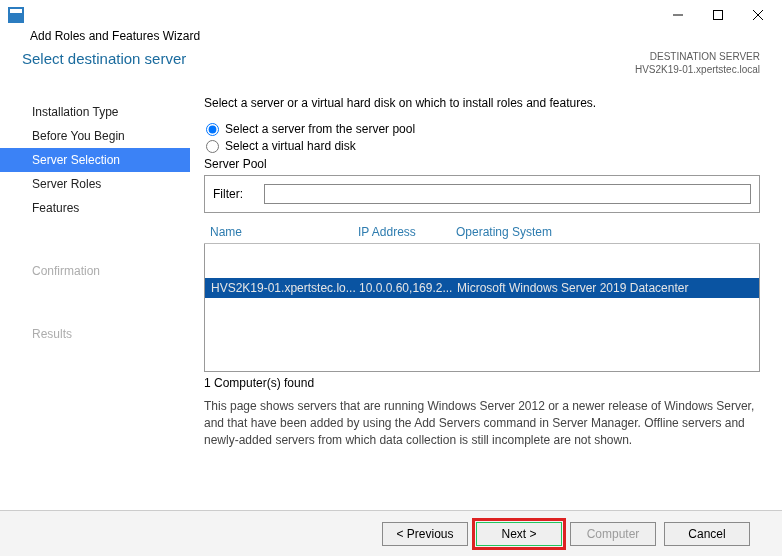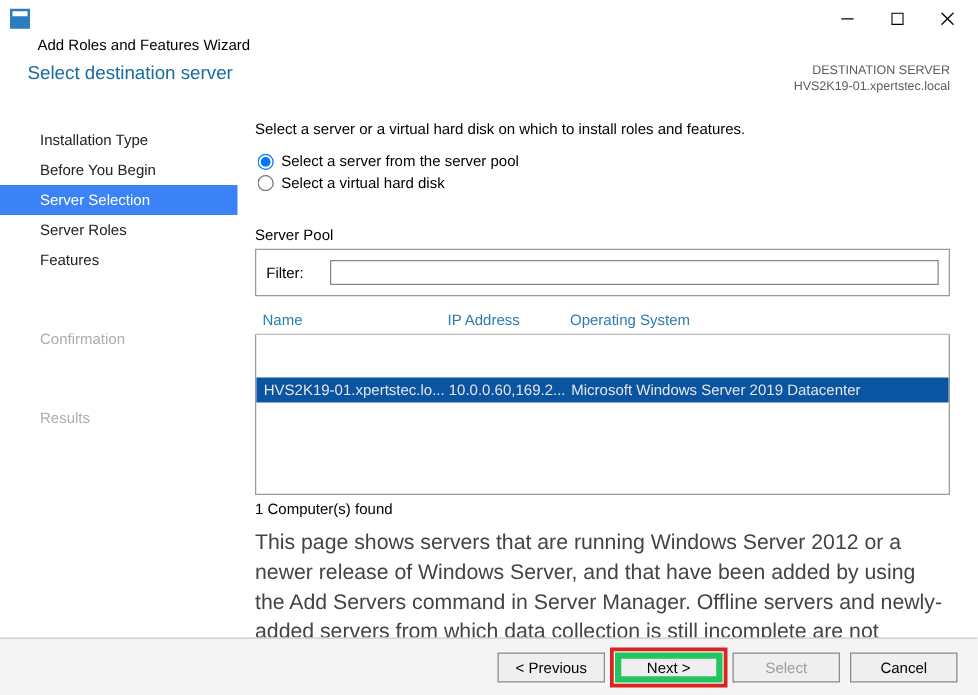--- a/index.html
+++ b/index.html
@@ -23,41 +23,41 @@
 .sidebar .step { padding: 5px 10px 5px 32px; font-size: 12px; color: #222; cursor:pointer; }
 .sidebar .step.active { background: #3b82f6; color: #fff; }
 .sidebar .step.disabled { color: #adadad; cursor:default;margin-top:39px; }
 
 .content { flex:1; padding: 0 4px 0 14px; }
 .content .intro { font-size: 12px; margin-bottom: 12px; }
 .radio-row { display:flex; align-items:center; margin: 3px 0; gap:6px; }
 .radio-row input { margin-left:2px; }
 .radio-row label { font-size:12px; }
 
-.pool-label { margin-top: 28px; font-size:12px; }
+.pool-label { margin-top: 4px; font-size:12px; }
 .pool-box { border:1px solid #999; margin-top:4px; padding: 8px 8px; display:flex; align-items:center; gap:21px; }
 .pool-box input { flex:1; height:20px; border:1px solid #888; padding:0 4px; font-size:12px; }
 
 .table-hdr { display:flex; border-bottom:1px solid #bbb; padding: 6px 6px 4px 6px; margin-top:6px; }
 .table-hdr div { color:#2e7caf; font-size:12px; }
 .col-name { width: 148px; }
 .col-ip  { width: 98px; }
 .col-os  { flex:1; }
 
 .table-body { border:1px solid #999; border-top:none; height: 128px; background:#fff; overflow:hidden; }
 .table-row { display:flex; padding: 3px 6px; font-size:12px; color:#e5e5e5; background:#0a54a2;margin-top:34px; }
 .table-row div { white-space:nowrap; overflow:hidden; text-overflow:ellipsis; }
 
 .found { font-size:12px; margin-top:4px; }
-.note { font-size:17px; color:#444; margin-top:8px; line-height:1.4; }
+.note { font-size:12px; color:#444; margin-top:8px; line-height:1.4; }
 
-.footer { position:absolute; bottom:0; left:0; right:0; border-top:1px solid #ccc; height:46px; display:flex; align-items:center; justify-content:flex-end; gap:8px; padding-right:16px; background:#f4f4f4; }
+.footer { position:absolute; bottom:0; left:0; right:0; border-top:1px solid #ccc; height:46px; display:flex; align-items:center; justify-content:flex-end; gap:8px; padding-right:32px; background:#f4f4f4; }
 .footer button { width:86px; height:24px; font-size:12px; border:1px solid #8a8a8a; background:#efefef; cursor:pointer; }
 .footer button.disabled { color:#9c9c9c; cursor:default; }
-.footer button.highlight { outline:3px solid #d22; outline-offset:1px; border:5px solid #22c55e; }
+.footer button.highlight { outline:3px solid #d22; outline-offset:1px; border:1px solid #22c55e; }
 </style>
 </head>
 <body>
 
 <div class="titlebar">
   <div class="icon"></div>
   <div class="title">Add Roles and Features Wizard</div>
   <div class="winbtn">
       <svg viewBox="0 0 10 10">
         <line x1="0" y1="5" x2="10" y2="5" stroke="#000" stroke-width="1"></line>
@@ -127,15 +127,15 @@
     </div>
 
     <div class="found">1 Computer(s) found</div>
     <div class="note">This page shows servers that are running Windows Server 2012 or a newer release of Windows Server, and that have been added by using the Add Servers command in Server Manager. Offline servers and newly-added servers from which data collection is still incomplete are not shown.</div>
   </div>
 </div>
 
 <div class="footer">
   <button>&lt; Previous</button>
   <button class="highlight">Next &gt;</button>
-  <button class="disabled">Select</button>
+  <button class="disabled">Computer</button>
   <button>Cancel</button>
 </div>
 
 </body></html>

